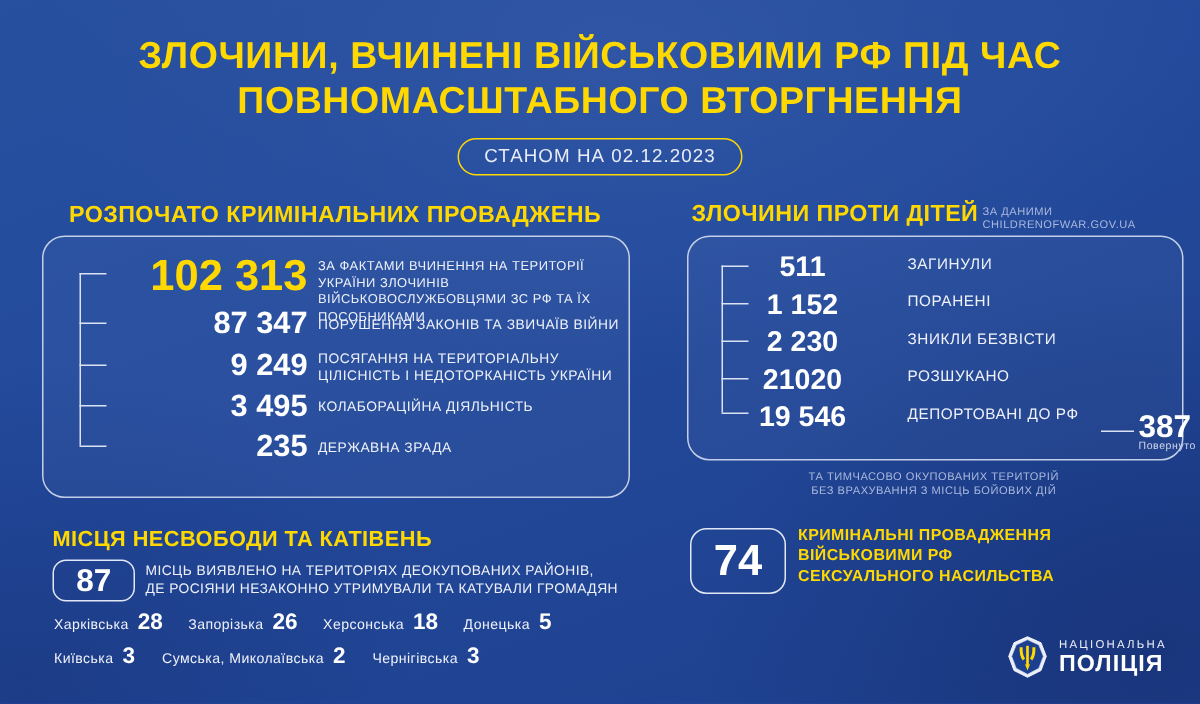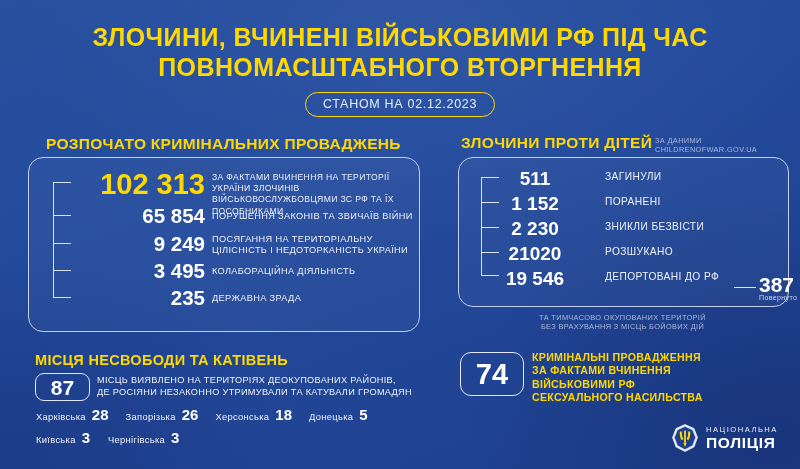--- a/index.html
+++ b/index.html
@@ -149,21 +149,21 @@
     <div class="bracket"></div>
     <div class="tick" style="left:24px;top:24px;width:18px;"></div>
     <div class="tick" style="left:24px;top:57px;width:18px;"></div>
     <div class="tick" style="left:24px;top:85px;width:18px;"></div>
     <div class="tick" style="left:24px;top:112px;width:18px;"></div>
     <div class="tick" style="left:24px;top:139px;width:18px;"></div>
 
     <div class="num" id="l-big-num">102 313</div>
     <div class="lbl" id="l-big-lbl">ЗА ФАКТАМИ ВЧИНЕННЯ НА ТЕРИТОРІЇ УКРАЇНИ ЗЛОЧИНІВ ВІЙСЬКОВОСЛУЖБОВЦЯМИ ЗС РФ ТА ЇХ ПОСОБНИКАМИ</div>
 
-    <div class="num lrow-num" style="top:48px;">65 854</div>
+    <div class="num lrow-num" style="top:48px;">87 347</div>
     <div class="lbl lrow-lbl" style="top:53px;">ПОРУШЕННЯ ЗАКОНІВ ТА ЗВИЧАЇВ ВІЙНИ</div>
 
     <div class="num lrow-num" style="top:76px;">9 249</div>
     <div class="lbl lrow-lbl" style="top:76px;">ПОСЯГАННЯ НА ТЕРИТОРІАЛЬНУ ЦІЛІСНІСТЬ І НЕДОТОРКАНІСТЬ УКРАЇНИ</div>
 
     <div class="num lrow-num" style="top:103px;">3 495</div>
     <div class="lbl lrow-lbl" style="top:108px;">КОЛАБОРАЦІЙНА ДІЯЛЬНІСТЬ</div>
 
     <div class="num lrow-num" style="top:130px;">235</div>
     <div class="lbl lrow-lbl" style="top:135px;">ДЕРЖАВНА ЗРАДА</div>
@@ -226,30 +226,33 @@
       <span class="reg-name">Донецька</span>
       <span class="reg-val">5</span>
     </div>
   </div>
 
   <div class="reg-row" id="reg-row-2">
     <div class="reg" style="margin-right:18px;">
       <span class="reg-name">Київська</span>
       <span class="reg-val">3</span>
     </div>
+    <div class="reg" style="margin-right:18px;">
+      <span class="reg-name">Сумська, Миколаївська</span>
+      <span class="reg-val">2</span>
+    </div>
     <div class="reg">
       <span class="reg-name">Чернігівська</span>
       <span class="reg-val">3</span>
     </div>
   </div>
 
   <div id="badge74">74</div>
   <div id="br-text">
     <div>КРИМІНАЛЬНІ ПРОВАДЖЕННЯ</div>
-    <div>ЗА ФАКТАМИ ВЧИНЕННЯ</div>
     <div>ВІЙСЬКОВИМИ РФ</div>
     <div>СЕКСУАЛЬНОГО НАСИЛЬСТВА</div>
   </div>
 
   <div id="logo">
     <svg id="logo-badge" viewBox="0 0 52 56">
       <polygon points="26,1 44,9 51,27 44,46 26,55 8,46 1,27 8,9" fill="#e9eef8" stroke="#ffffff" stroke-width="1.2"></polygon>
       <polygon points="26,5 41,12 47,27 41,43 26,51 11,43 5,27 11,12" fill="#1d3f8f" stroke="#c8d3ec" stroke-width="0.8"></polygon>
       <g fill="#ffd800">
         <rect x="24.2" y="13" width="3.6" height="28" rx="1"></rect>

